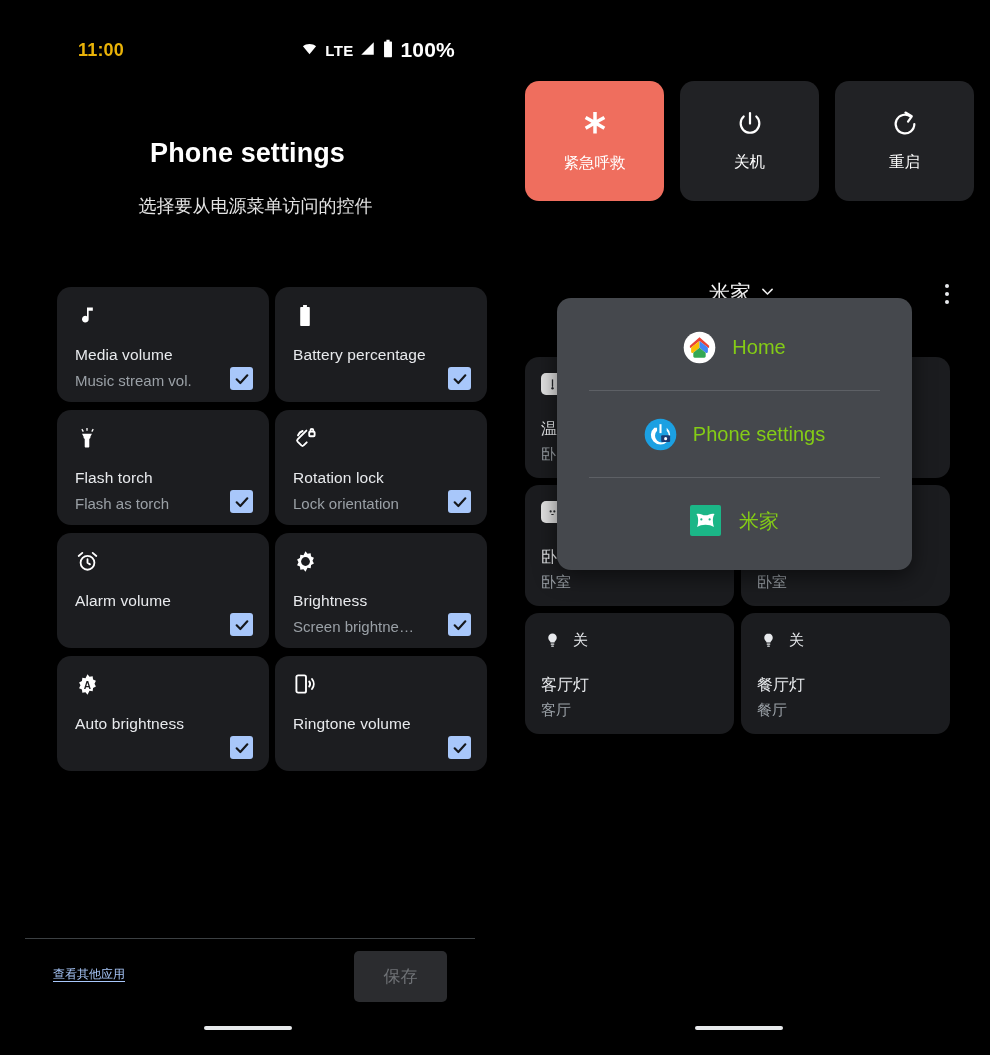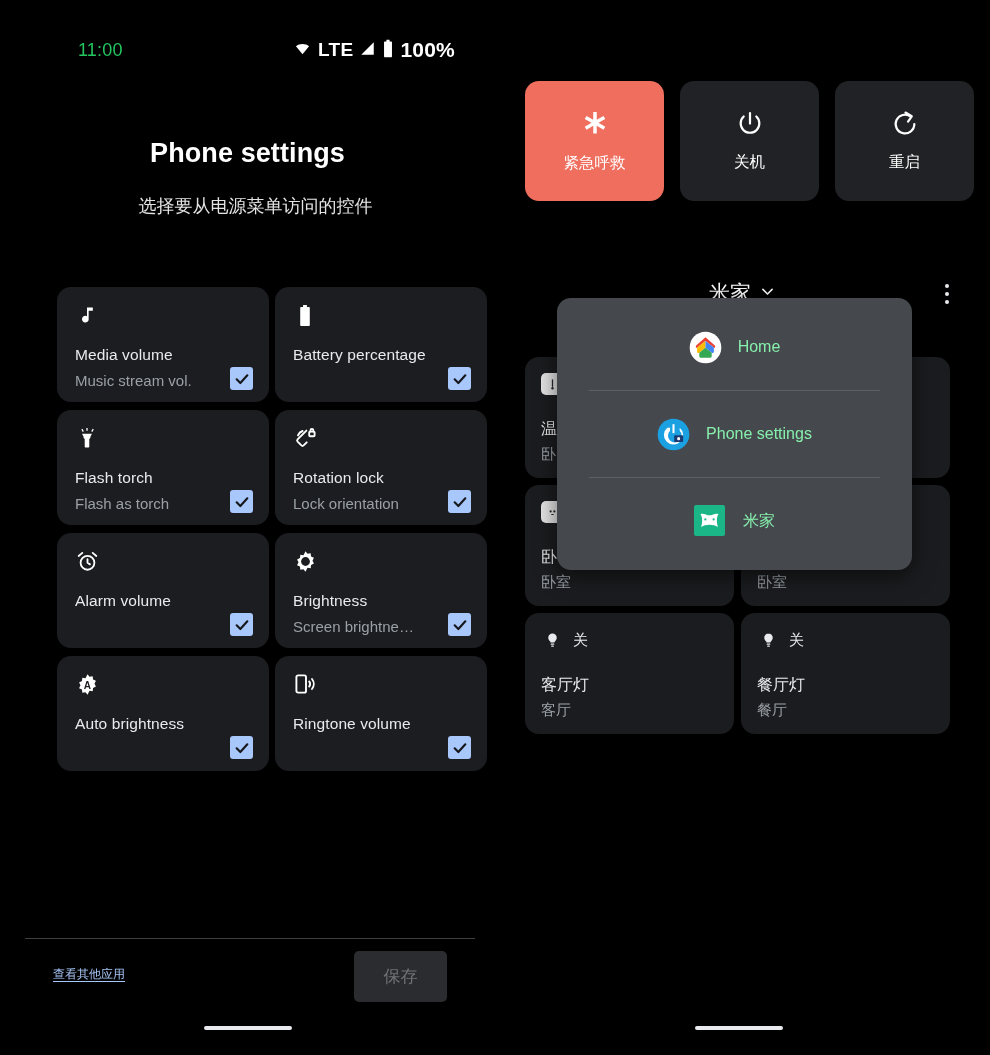--- a/index.html
+++ b/index.html
@@ -16,29 +16,29 @@
     position: absolute; left: 0; top: 0;
     width: 495px; height: 1055px;
     background: #000; overflow: hidden;
   }
   .statusbar {
     position: absolute; left: 0; top: 34px; width: 495px; height: 32px;
     display: flex; align-items: center;
   }
   .sb-time {
     position: absolute; left: 78px; top: 0;
-    font-size: 18px; font-weight: 400; color: #22c55e; letter-spacing: .2px;
+    font-size: 18px; font-weight: 700; color: #eab308; letter-spacing: .2px;
     line-height: 32px;
   }
   .sb-right {
     position: absolute; right: 40px; top: 0; height: 32px;
     display: flex; align-items: center; gap: 6px;
   }
   .sb-right .glyph { display: block; }
-  .sb-lte { font-size: 19px; font-weight: 600; color: #fff; letter-spacing: .3px; }
+  .sb-lte { font-size: 15px; font-weight: 600; color: #fff; letter-spacing: .3px; }
   .sb-pct { font-size: 21px; font-weight: 600; color: #fff; letter-spacing: .2px; }
 
   .ps-title {
     position: absolute; left: 0; top: 138px; width: 495px;
     text-align: center; font-size: 27px; font-weight: 700; color: #fff;
     letter-spacing: .1px;
   }
   .ps-sub {
     position: absolute; left: 8px; top: 194px; width: 495px;
     text-align: center; font-size: 18px; color: #e3e3e3; font-weight: 400;
@@ -167,21 +167,21 @@
     width: 355px; border-radius: 14px;
     background: #45484d;
     padding: 6px 0 6px 0;
     box-shadow: 0 6px 22px rgba(0,0,0,.55);
     z-index: 30;
   }
   .popup-item {
     height: 86px; display: flex; align-items: center; justify-content: center;
     gap: 16px; padding: 0 18px;
   }
-  .popup-label { font-size: 16px; color: #86efac; font-weight: 400; }
+  .popup-label { font-size: 20px; color: #84cc16; font-weight: 400; }
   .popup-sep { height: 1px; background: #5d6065; margin: 0 32px; }
   .popup-ico { width: 33px; height: 33px; flex: 0 0 auto; display: block; }
 
   .navbar-right {
     position: absolute; left: 200px; top: 1026px;
     width: 88px; height: 4px; border-radius: 3px; background: #e8eaed;
   }
 </style>
 </head>
 <body>

